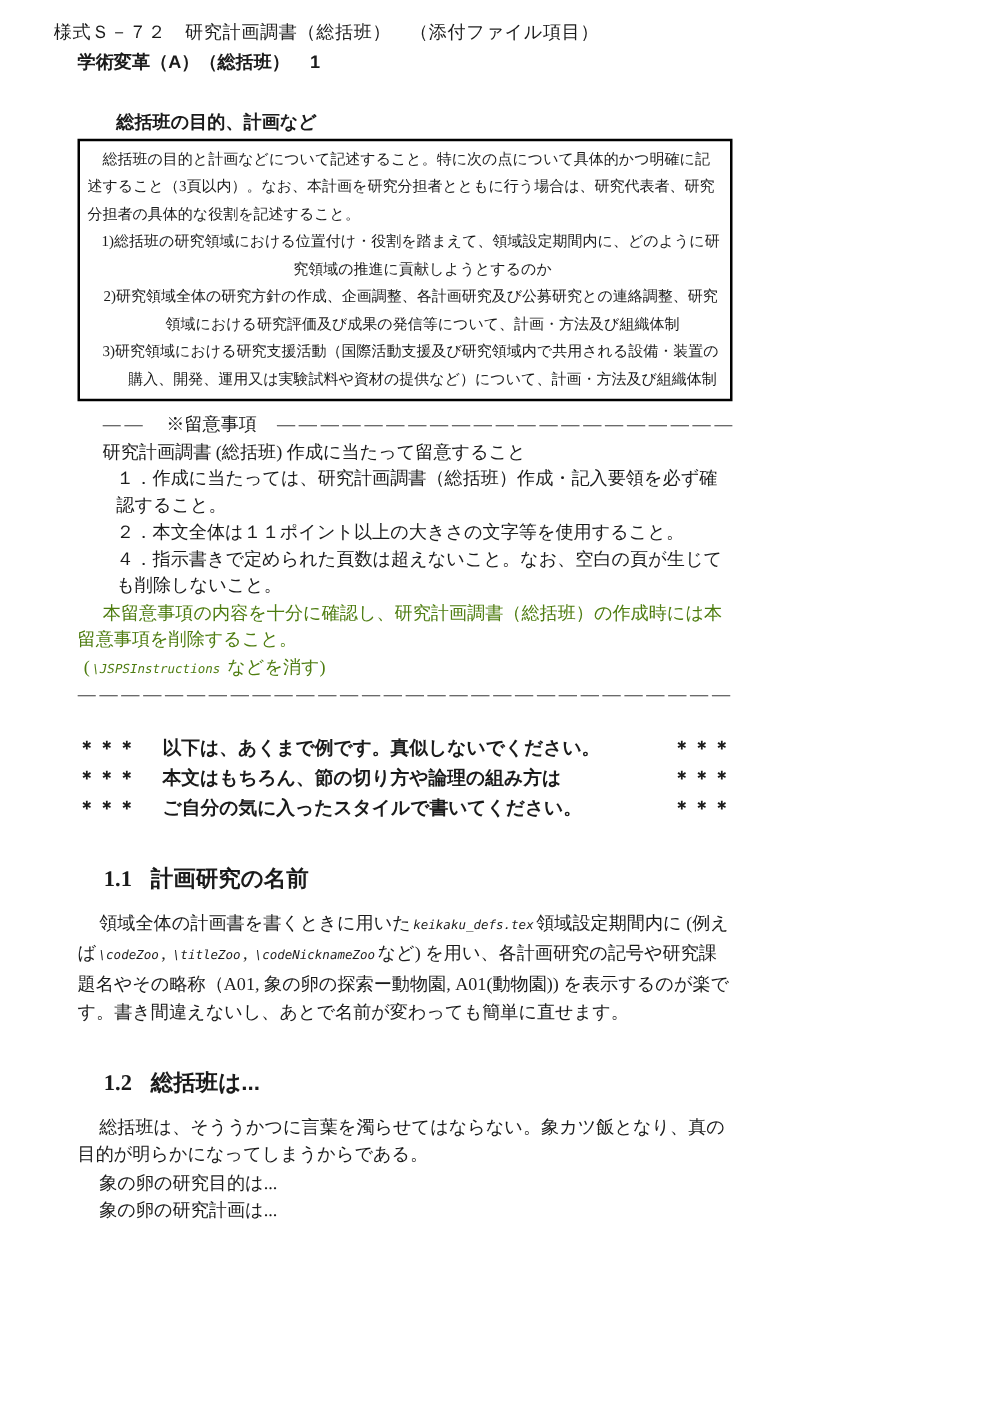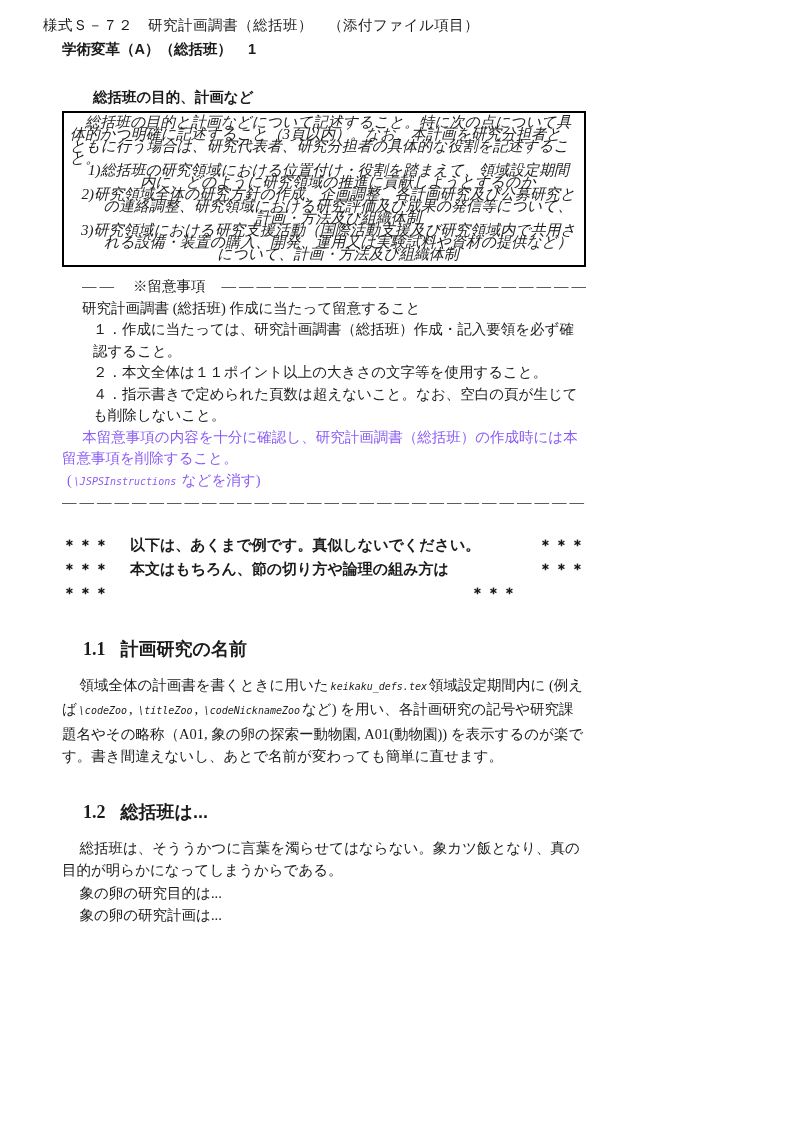--- a/index.html
+++ b/index.html
@@ -24,34 +24,34 @@
 
   
   .box-heading {
     font-family:"Liberation Sans", sans-serif;
     font-weight:bold; font-size:14.5px;
     margin:29px 0 4px 31px;
   }
   .inst-box {
     border:2px solid #000;
     padding:3px 8px 5px 6px;
-    font-size:15px; line-height:12px;font-style:italic;
+    font-size:12px; line-height:22px;
   }
   .inst-intro { text-indent:1em; }
   .inst-item { padding-left:30px; text-indent:-19px;text-align:center; }
 
   
   .notes { margin-top:9px; font-size:14.5px; line-height:21.5px; }
   .dash-line { white-space:nowrap; overflow:hidden; }
   .dashes { letter-spacing:3px; }
   .note-header { margin-left:20px; }
   .note-header .dash-label { margin:0 16px; }
   .note-intro { margin-left:20px; }
   .note-item { margin-left:31px; }
-  .red { color:#8b5cf6; }
+  .red { color:#4d7c0f; }
   .note-warning { text-indent:1.4em; }
   .note-jsps { margin-left:5px; }
 
   .tt { font-family:"DejaVu Sans Mono", monospace; font-size:10px; margin:0 2px;font-style:italic; }
 
   
   .banner {
     margin:19px auto 0 auto;
     width:fit-content;
     font-family:"Liberation Sans", sans-serif;
@@ -115,20 +115,21 @@
         <span class="banner-text">以下は、あくまで例です。真似しないでください。</span>
         <span class="stars">＊＊＊</span>
     </div>
     <div class="banner-row">
       <span class="stars">＊＊＊</span>
         <span class="banner-text">本文はもちろん、節の切り方や論理の組み方は</span>
         <span class="stars">＊＊＊</span>
     </div>
     <div class="banner-row">
       <span class="stars">＊＊＊</span>
+        <span class="banner-text">ご自分の気に入ったスタイルで書いてください。</span>
         <span class="stars">＊＊＊</span>
     </div>
   </div>
 
   <div class="sec-heading sec11-spacer">
     <span class="sec-num">1.1</span><span>計画研究の名前</span>
   </div>
   <p class="sec-para">
     <span>領域全体の計画書を書くときに用いた</span><span class="tt">keikaku_defs.tex</span><span>領域設定期間内に (例えば</span><span class="tt">\codeZoo</span><span>, </span><span class="tt">\titleZoo</span><span>, </span><span class="tt">\codeNicknameZoo</span><span>など) を用い、各計画研究の記号や研究課題名やその略称（A01, 象の卵の探索ー動物園, A01(動物園)) を表示するのが楽です。書き間違えないし、あとで名前が変わっても簡単に直せます。</span>
   </p>

